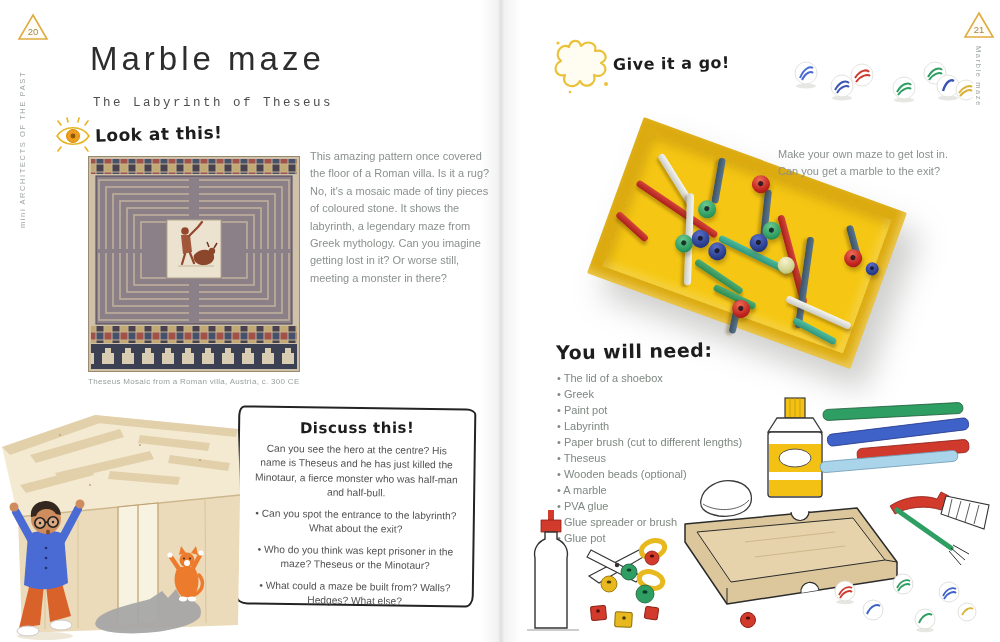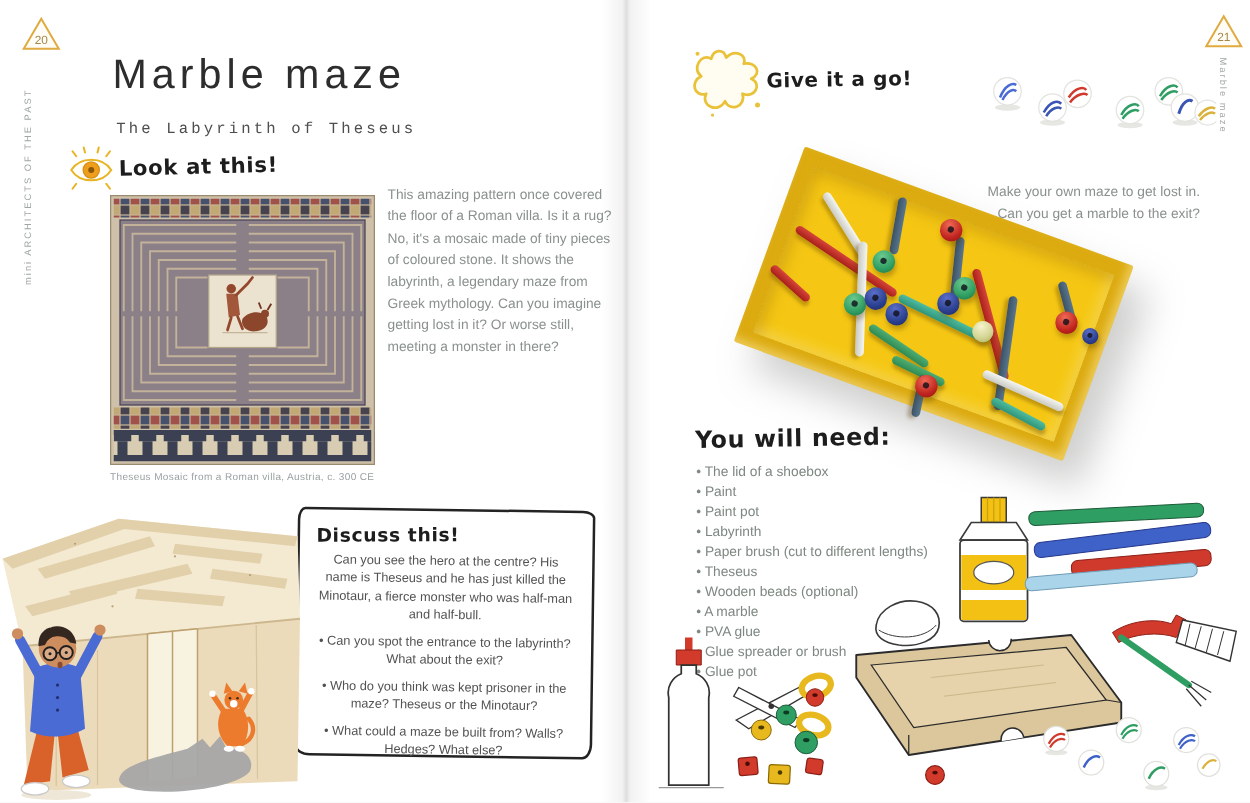--- a/index.html
+++ b/index.html
@@ -16,21 +16,21 @@
   .body-text{font-size:11px;line-height:1.58;color:#8a918d;}
   .caption{font-size:8px;color:#9aa0a0;letter-spacing:0.3px;}
   .edge-label{font-size:7.5px;letter-spacing:1.6px;color:#a0a6a6;white-space:nowrap;}
   .edge-left{writing-mode:vertical-rl;transform:rotate(180deg);}
   .edge-right{writing-mode:vertical-rl;}
 
   
   .discuss{left:237px;top:407px;width:238px;height:199px;border:2.5px solid #232323;background:#fff;
            transform:rotate(0.8deg);box-sizing:border-box;padding:8px 13px;
            border-radius:6px 10px 8px 12px / 10px 6px 12px 8px;}
-  .discuss h3{margin:2px 0 6px;font-size:15px;transform:rotate(-1deg);}
+  .discuss h3{margin:2px 0 6px;text-align:center;font-size:15px;transform:rotate(-1deg);}
   .discuss p{margin:0 0 7px;font-size:10.2px;line-height:1.42;text-align:center;color:#525252;}
   .discuss p.q::before{content:"• ";}
 
   
   .need-list{margin:0;padding:0;list-style:none;font-size:11px;color:#7e8781;}
   .need-list li{margin:0 0 2.6px;line-height:1.22;}
   .need-list li::before{content:"• ";color:#7e8781;}
 
   
   .photo{left:533px;top:116px;width:435px;height:272px;}
@@ -302,26 +302,26 @@
         <div class="bead blue" style="left:106px;top:92px;"></div>
         <div class="bead green" style="left:150px;top:54px;"></div>
         <div class="bead blue" style="left:142px;top:70px;"></div>
         <div class="bead red" style="left:148px;top:138px;"></div>
         <div class="bead red" style="left:236px;top:52px;"></div>
         <div class="bead blue small" style="left:260px;top:58px;"></div>
         <div class="glass" style="left:176px;top:82px;"></div>
       </div>
     </div>
 
-    <div class="abs body-text" style="left:778px;top:146px;width:182px;text-align:right;z-index:5;">Make your own maze to get lost in. Can you get a marble to the exit?</div>
+    <div class="abs body-text" style="left:778px;top:146px;width:182px;text-align:left;z-index:5;">Make your own maze to get lost in. Can you get a marble to the exit?</div>
 
     <div class="abs hand" style="left:556px;top:340px;font-size:19px;transform:rotate(-1deg);">You will need:</div>
     <ul class="abs need-list" style="left:557px;top:372px;">
       <li>The lid of a shoebox</li>
-      <li>Paint</li>
+      <li>Greek</li>
       <li>Paint pot</li>
       <li>Labyrinth</li>
       <li>Paper brush (cut to different lengths)</li>
       <li>Theseus</li>
       <li>Wooden beads (optional)</li>
       <li>A marble</li>
       <li>PVA glue</li>
       <li>Glue spreader or brush</li>
       <li>Glue pot</li>
     </ul>

